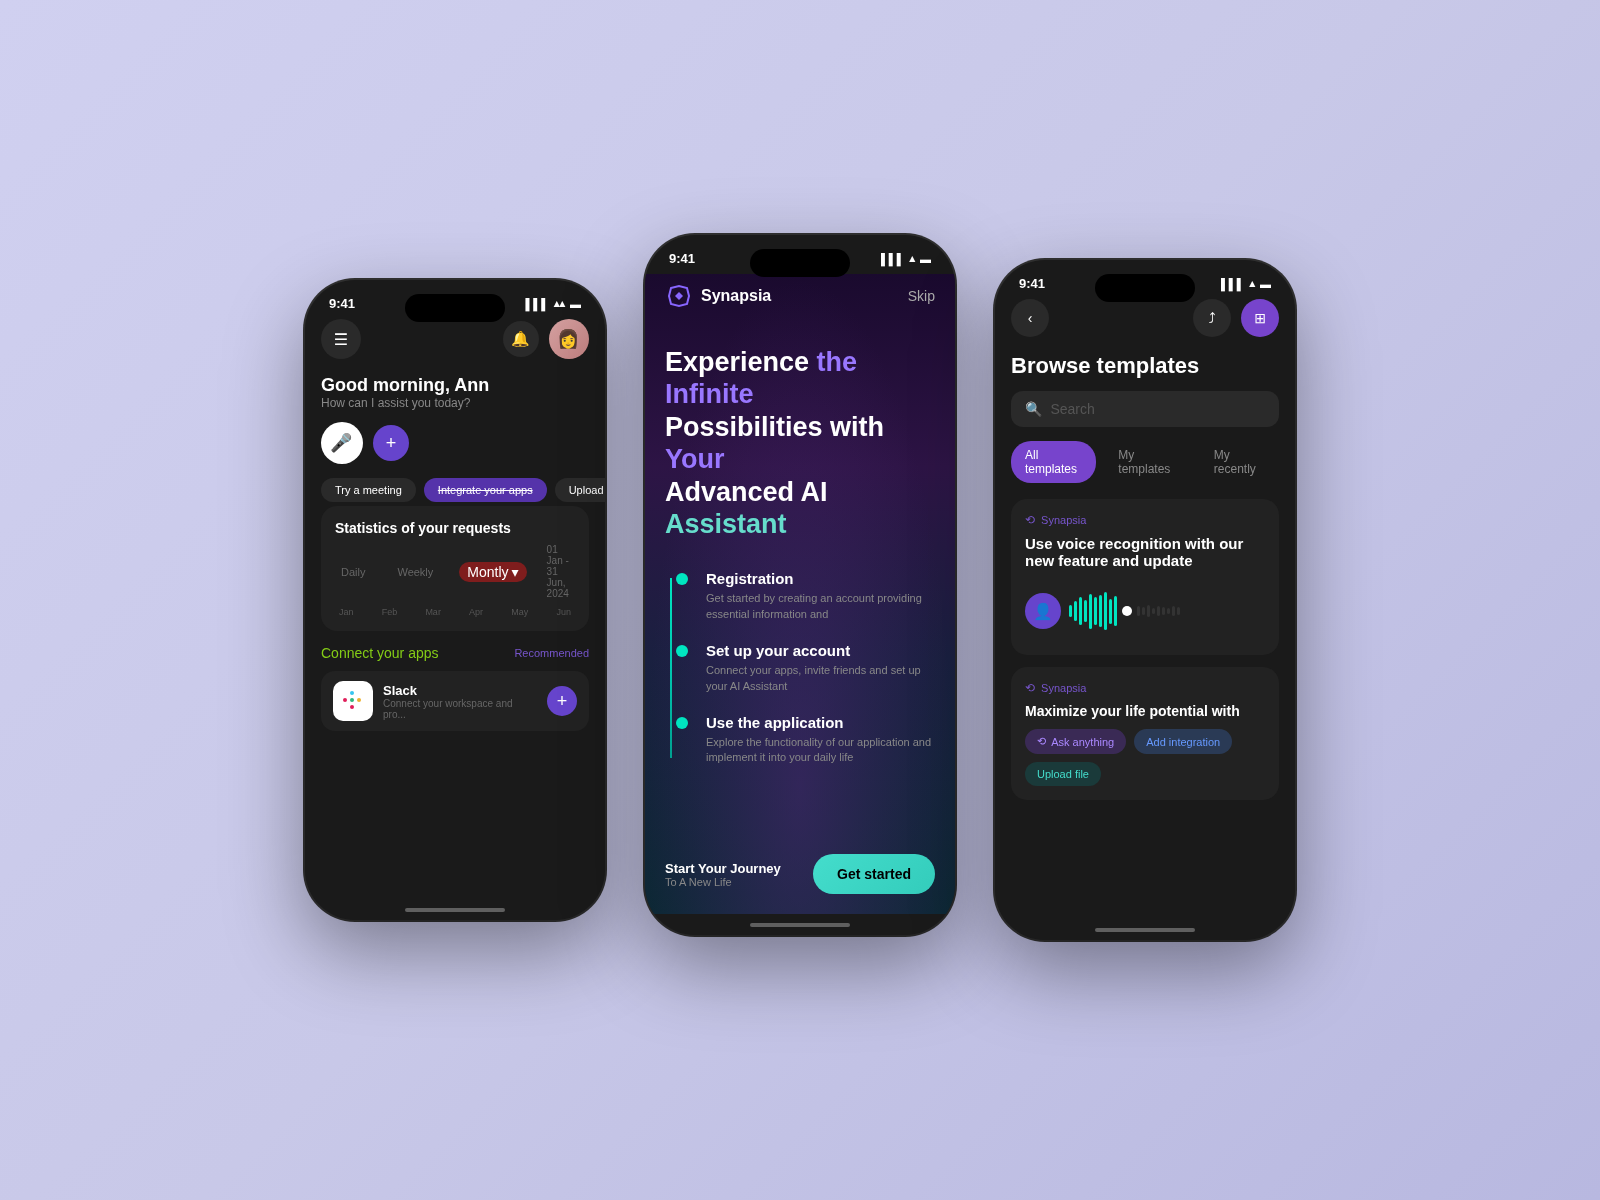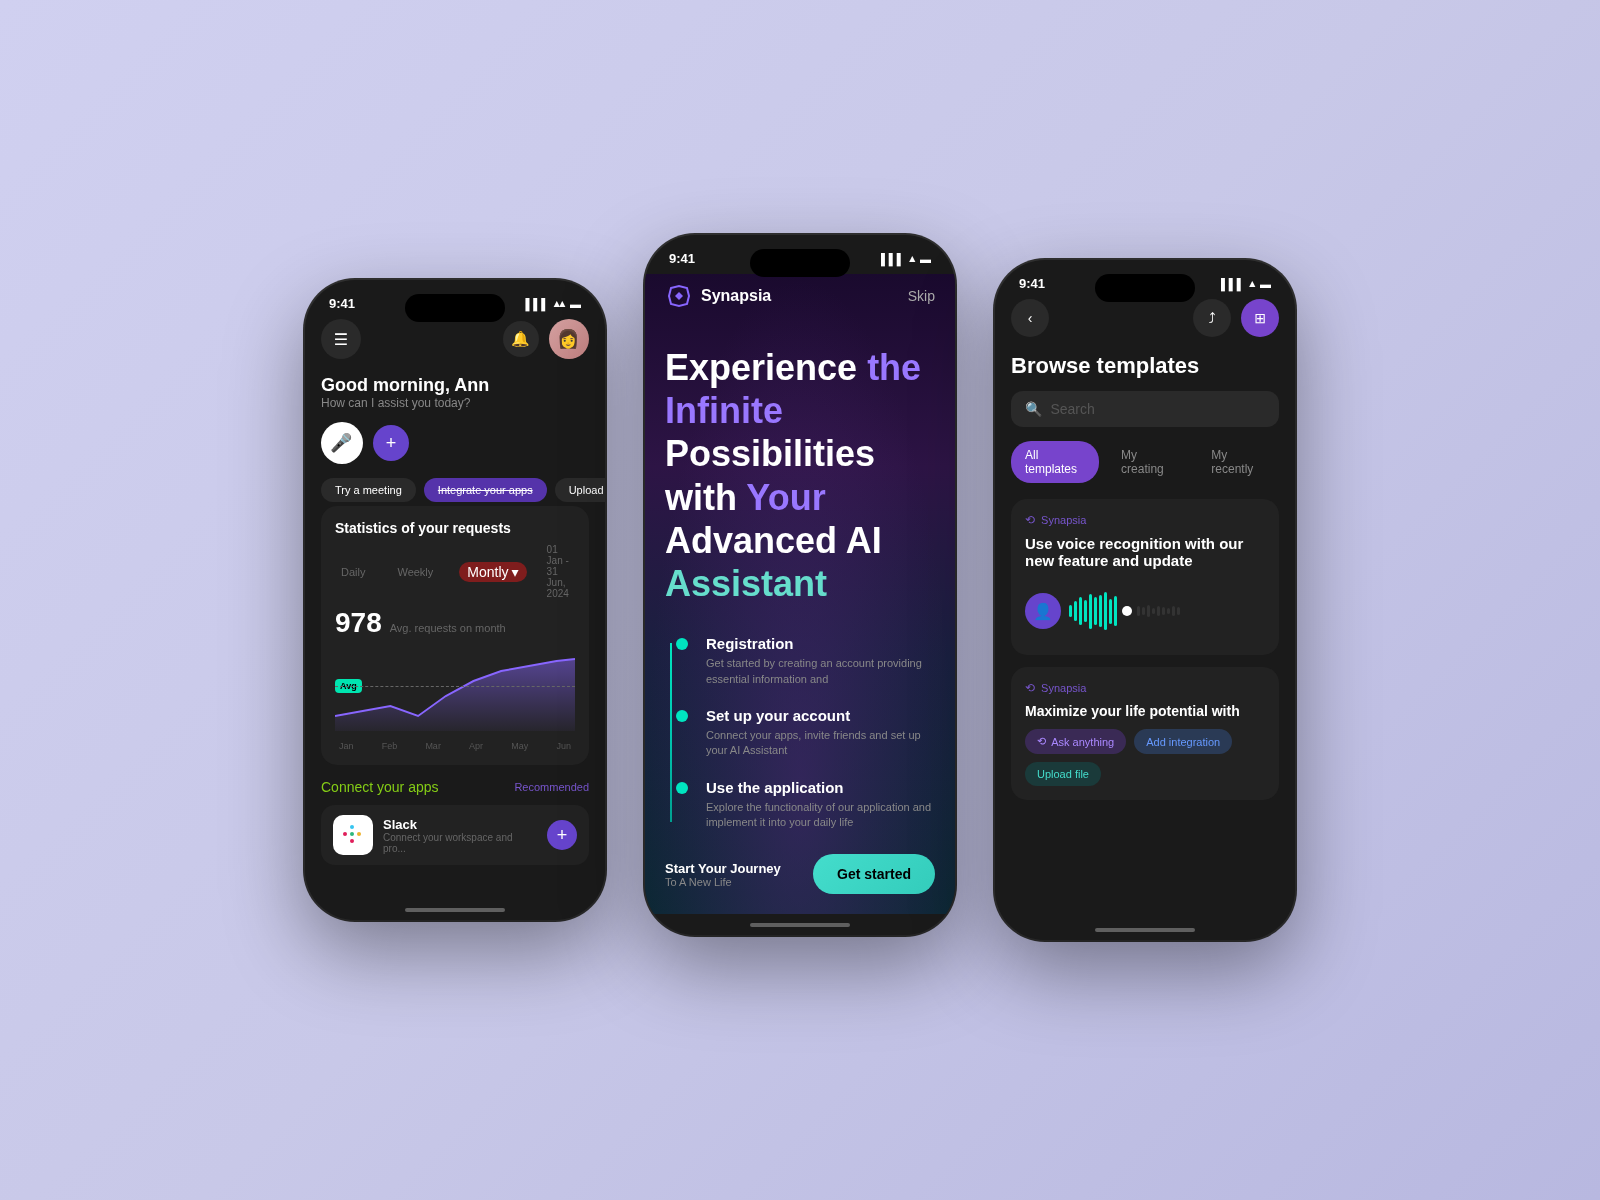--- a/index.html
+++ b/index.html
@@ -428,21 +428,21 @@
       color: #aaa;
     }
 
     .center-main {
       position: relative;
       z-index: 5;
       padding: 20px 20px 0;
     }
 
     .hero-title {
-      font-size: 36px;
+      font-size: 27px;
       font-weight: 800;
       color: white;
       line-height: 1.2;
       margin-bottom: 30px;
     }
 
     .hero-title .highlight-purple {
       color: #9977ff;
     }
 
@@ -822,38 +822,20 @@
         <div class="stats-title">Statistics of your requests</div>
         <div class="stats-tabs">
           <span class="stats-tab">Daily</span>
           <span class="stats-tab">Weekly</span>
           <span class="stats-tab active stats-dropdown">
             <span>Montly</span>
             <span>▾</span>
           </span>
           <span class="stats-date">01 Jan - 31 Jun, 2024</span>
         </div>
-        <div style="display:flex;align-items:baseline;gap:8px;">
-          <div class="stats-number">978</div>
-          <div class="stats-avg-label">Avg. requests on month</div>
-        </div>
-        <div class="chart-area">
-          <div class="avg-badge">Avg</div>
-          <div class="avg-line"></div>
-          <svg class="chart-svg" viewBox="0 0 260 80" preserveAspectRatio="none">
-            <defs>
-              <linearGradient id="chartGrad" x1="0" y1="0" x2="0" y2="1">
-                <stop offset="0%" stop-color="#8866ff" stop-opacity="0.5"></stop>
-                <stop offset="100%" stop-color="#8866ff" stop-opacity="0.05"></stop>
-              </linearGradient>
-            </defs>
-            <path d="M0,65 L30,60 L60,55 L90,65 L120,45 L150,30 L180,20 L210,15 L240,10 L260,8" fill="none" stroke="#8866ff" stroke-width="2"></path>
-            <path d="M0,65 L30,60 L60,55 L90,65 L120,45 L150,30 L180,20 L210,15 L240,10 L260,8 L260,80 L0,80 Z" fill="url(#chartGrad)"></path>
-          </svg>
-        </div>
         <div class="chart-labels">
           <span class="chart-label">Jan</span>
           <span class="chart-label">Feb</span>
           <span class="chart-label">Mar</span>
           <span class="chart-label">Apr</span>
           <span class="chart-label">May</span>
           <span class="chart-label">Jun</span>
         </div>
       </div>
 
@@ -983,21 +965,21 @@
 
       <div class="browse-title">Browse templates</div>
 
       <div class="search-bar">
         <span class="search-icon">🔍</span>
         <span class="search-text">Search</span>
       </div>
 
       <div class="tab-row">
         <div class="tab-btn tab-active">All templates</div>
-        <div class="tab-btn tab-inactive">My creating</div>
+        <div class="tab-btn tab-inactive">My templates</div>
         <div class="tab-btn tab-inactive">My recently</div>
       </div>
 
       <div class="template-card">
         <div class="card-brand">
           <span class="brand-icon">⟲</span>
           <span class="brand-name">Synapsia</span>
         </div>
         <div class="card-title">Use voice recognition with our new feature and update</div>
         <div class="voice-viz">

